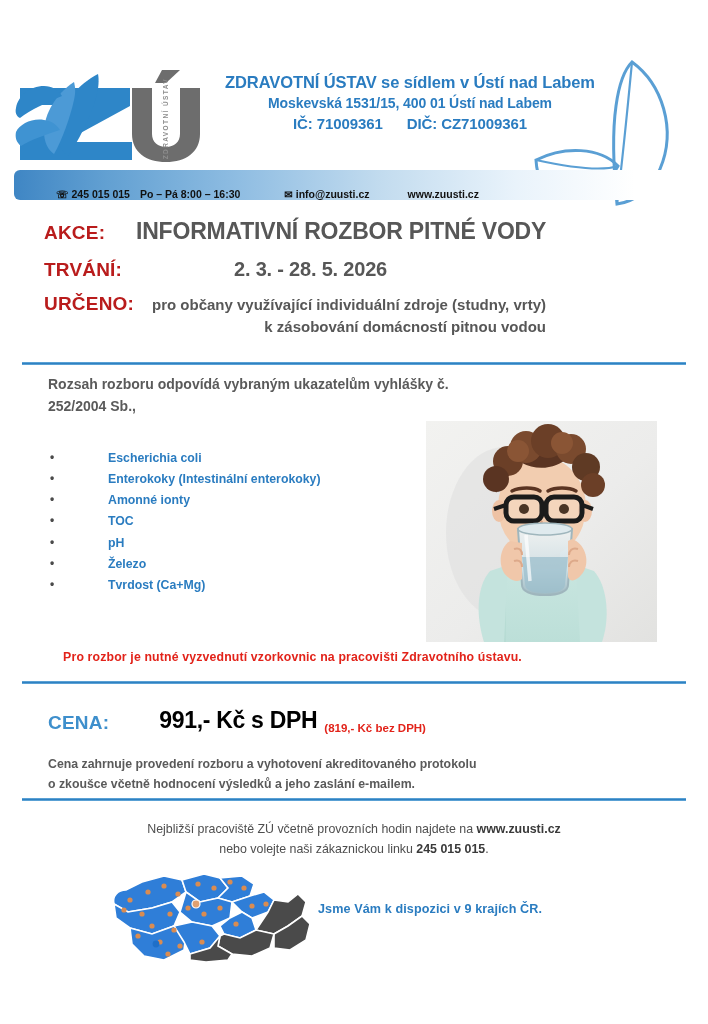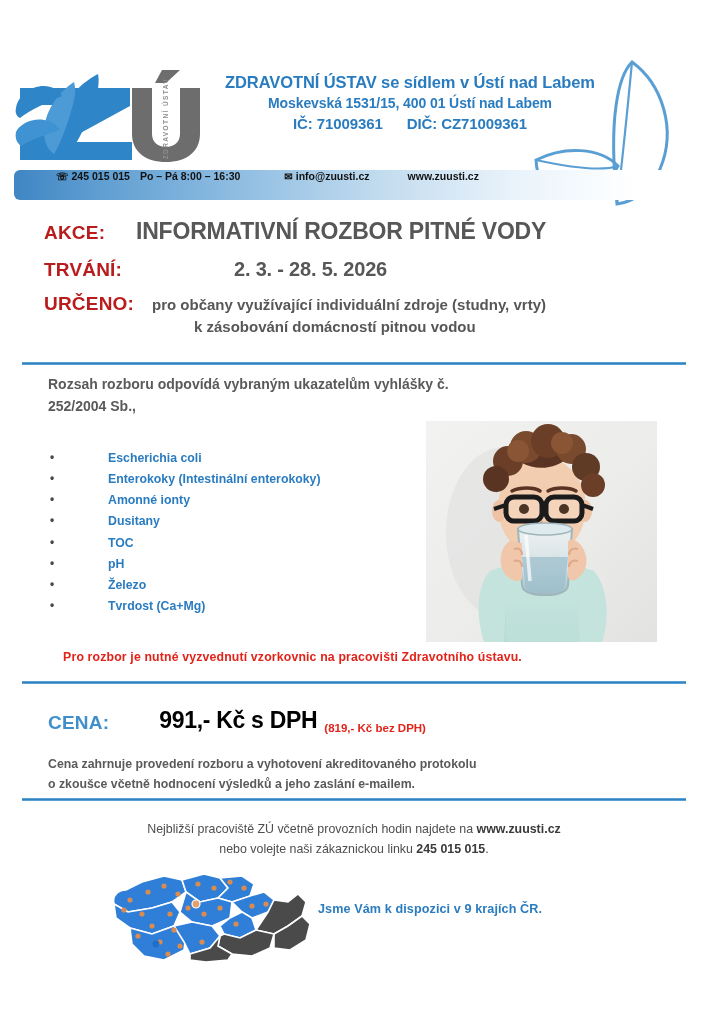--- a/index.html
+++ b/index.html
@@ -50,21 +50,21 @@
     font-size:15px; font-weight:bold; color:#2a7cc0;
     line-height:1.5; letter-spacing:-0.1px;
   }
   .org-line3 .gap { display:inline-block; width:16px; }
 
   .contact-bar {
     position:absolute; left:14px; top:112px; width:660px; height:30px;
     border-radius:6px;
     background:linear-gradient(to right,
         #3f86c4 0%, #62a0d2 14%, #8fbde2 34%, #c3dcef 56%, #e9f3fb 76%, #ffffff 94%);
-    display:flex; align-items:flex-start;
+    display:flex; align-items:flex-end;
   }
   .contact-bar .seg { color:#111; font-size:10.5px; font-weight:bold; white-space:nowrap; }
   .cb-phone { margin-left:42px; }
   .cb-hours { margin-left:10px; }
   .cb-mail  { margin-left:44px; }
   .cb-web   { margin-left:38px; }
   .cb-ico { font-size:10px; margin-right:3px; }
 
   
   .titleblock { position:absolute; left:0; top:218px; width:708px; }
@@ -81,21 +81,21 @@
   .row-trvani .tlabel { font-size:19px; width:100px; }
   .trvani-value {
     font-size:20px; font-weight:bold; color:#575757;
     margin-left:90px; letter-spacing:-0.2px;
   }
   .row-urceno { padding-left:44px; }
   .row-urceno .tlabel { font-size:19px; width:108px; flex:none; }
   .urceno-value {
     font-size:15px; font-weight:bold; color:#575757; line-height:1.45;
   }
-  .urceno-value .l2 { display:block; padding-left:42px; }
+  .urceno-value .l2 { display:block; padding-left:42px;text-align:right; }
 
   
   .divider {
     position:absolute; left:22px; width:664px; height:3px;
     background:linear-gradient(to bottom,#6fb0dd 0%,#2f81c2 50%,#6fb0dd 100%);
   }
   .div1 { top:362px; }
   .div2 { top:681px; }
   .div3 { top:798px; }
 
@@ -256,21 +256,20 @@
   <div class="divider div1"></div>
 
   <div class="rozsah">
     <span>Rozsah rozboru odpovídá vybraným ukazatelům vyhlášky č. 252/2004 Sb.,</span><br>
   </div>
 
   <ul class="bullets">
     <li><span>Escherichia coli</span></li>
     <li><span>Enterokoky (Intestinální enterokoky)</span></li>
     <li><span>Amonné ionty</span></li>
-    <li><span>Dusitany</span></li>
     <li><span>TOC</span></li>
     <li><span>pH</span></li>
     <li><span>Železo</span></li>
     <li><span>Tvrdost (Ca+Mg)</span></li>
   </ul>
 
   <div class="photo">
     <svg viewBox="0 0 231 221" preserveAspectRatio="xMidYMid slice">
       <defs>
         <linearGradient id="bgw" x1="0" y1="0" x2="1" y2="1">

